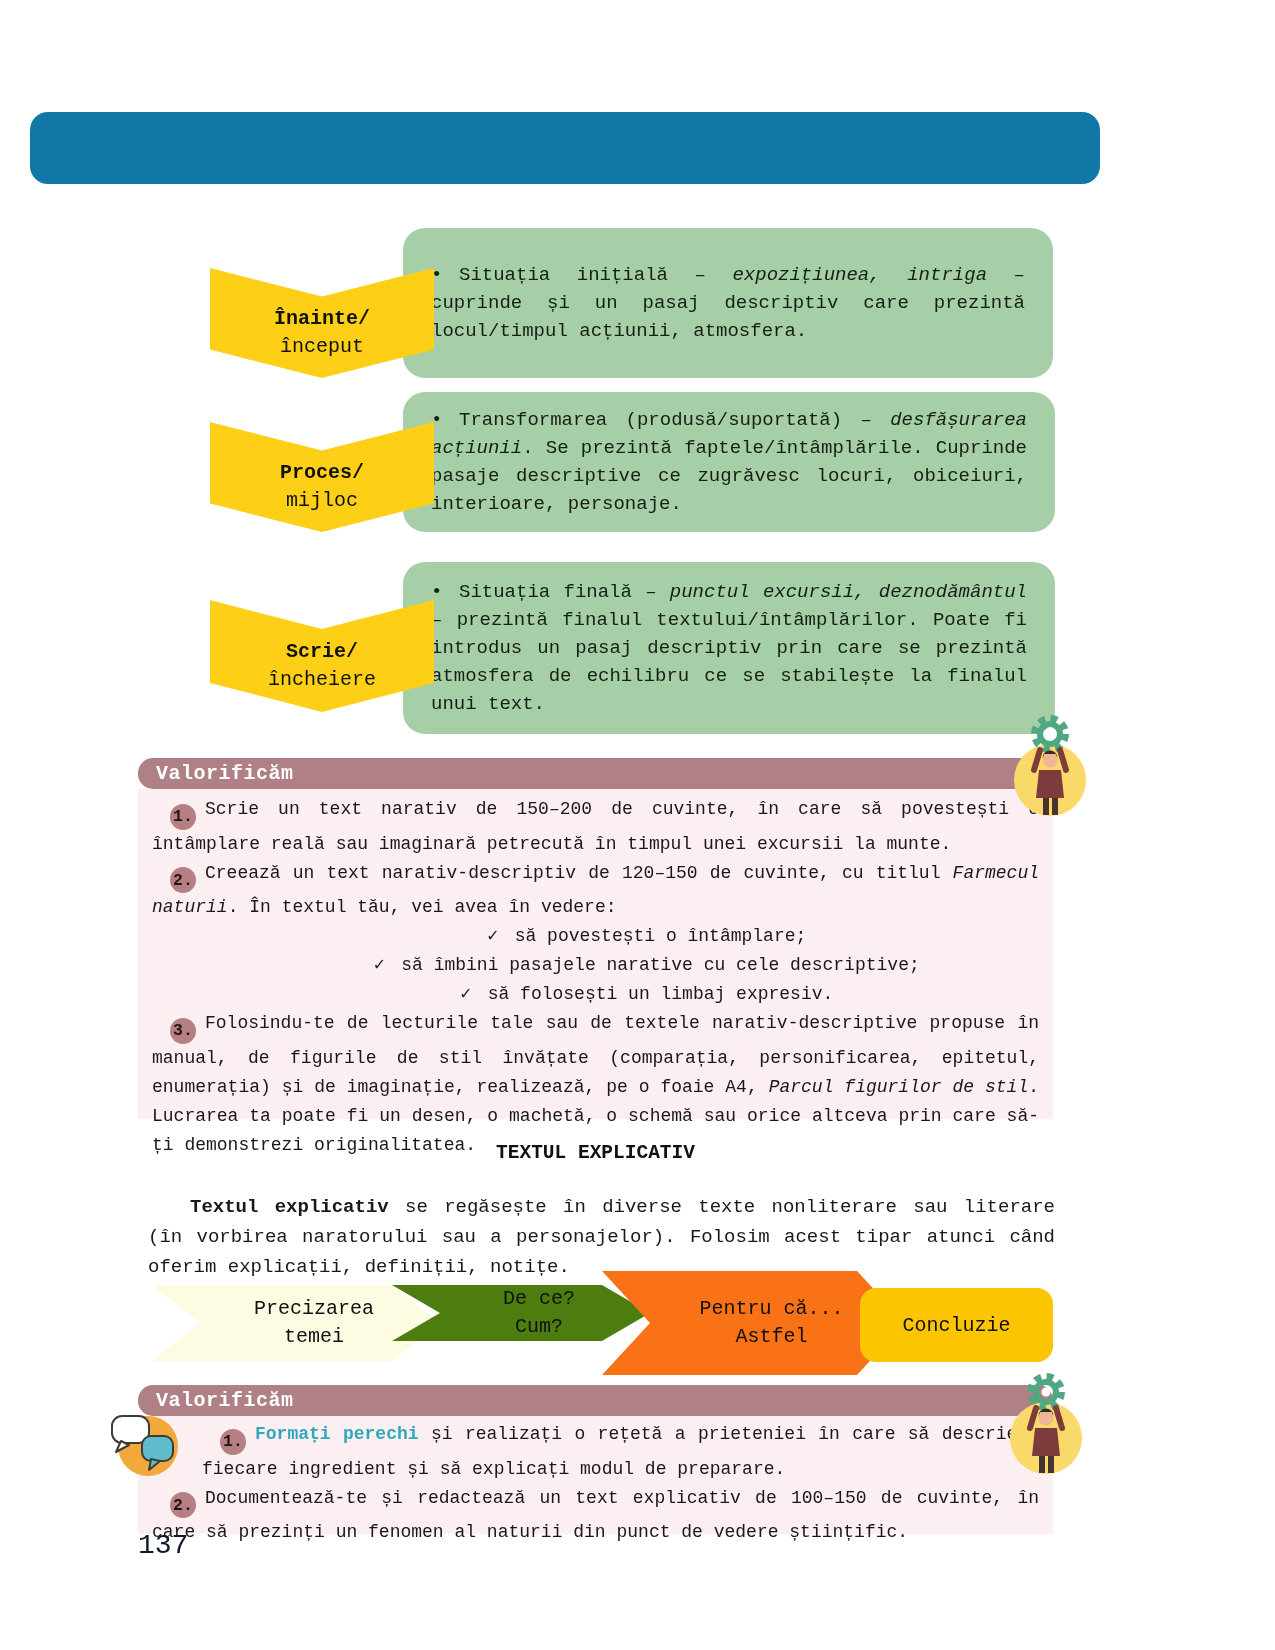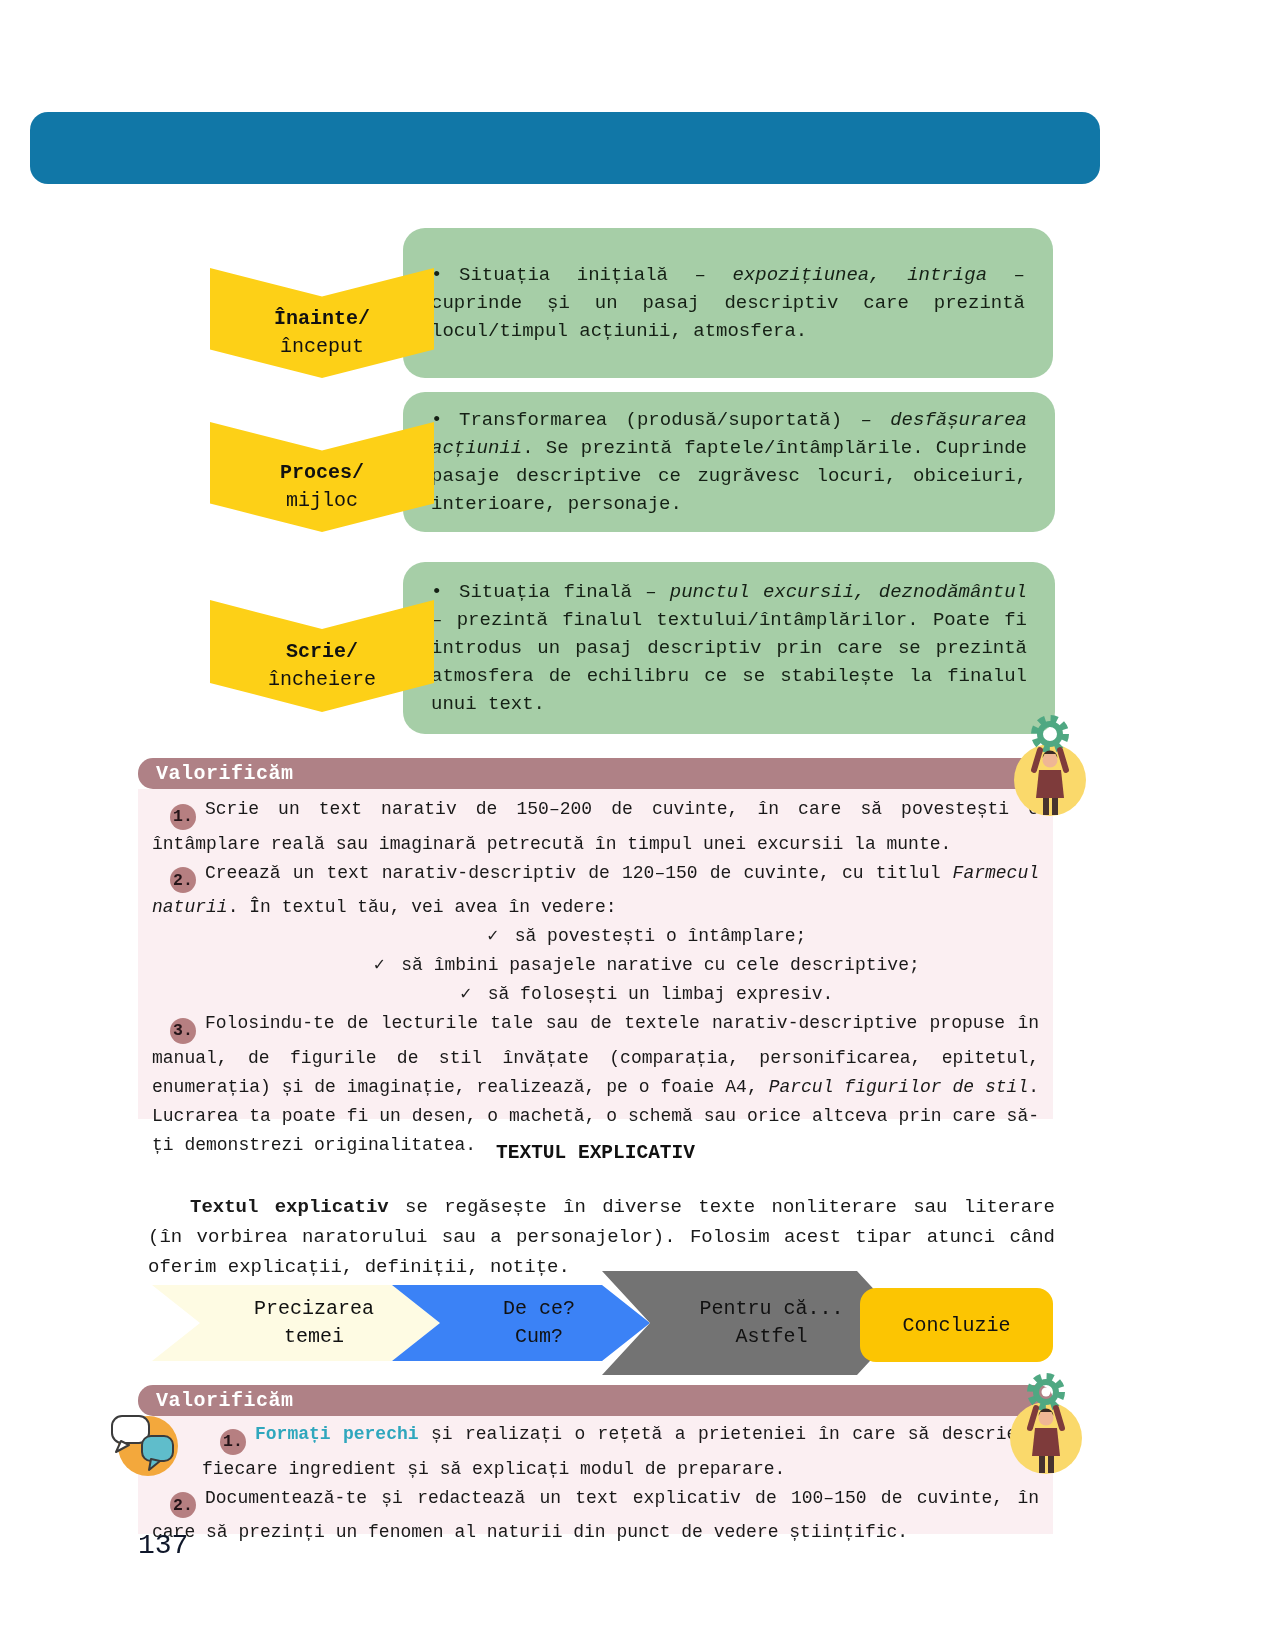--- a/index.html
+++ b/index.html
@@ -54,22 +54,22 @@
   .heading{position:absolute;left:138px;top:1142px;width:915px;text-align:center;
            font-weight:bold;font-size:19.5px;color:#111;}
   .intro{position:absolute;left:148px;top:1192px;width:907px;font-size:19px;line-height:30px;
          text-align:justify;text-indent:42px;color:#191919;}
 
   
   .flow-arrow{position:absolute;clip-path:polygon(0 0,calc(100% - 48px) 0,100% 50%,calc(100% - 48px) 100%,0 100%,48px 50%);
               display:flex;flex-direction:column;align-items:center;justify-content:center;
               padding-left:36px;box-sizing:border-box;font-size:20px;line-height:28px;text-align:center;color:#111;}
   .fa1{left:152px;top:1285px;width:288px;height:76px;background:#FEFBE3;z-index:1;}
-  .fa2{left:392px;top:1285px;width:258px;height:76px;background:#3b82f6;z-index:2;}
-  .fa3{left:602px;top:1271px;width:303px;height:104px;background:#737373;z-index:2;}
+  .fa2{left:392px;top:1285px;width:258px;height:56px;background:#4d7c0f;z-index:2;}
+  .fa3{left:602px;top:1271px;width:303px;height:104px;background:#f97316;z-index:2;}
   .conclusion{position:absolute;left:860px;top:1288px;width:193px;height:74px;background:#FCC502;
               border-radius:16px;display:flex;align-items:center;justify-content:center;
               font-size:20px;color:#111;z-index:3;text-align:right;}
 
   
   .achieve{position:absolute;width:82px;height:114px;z-index:4;}
   .ac1{left:1008px;top:708px;}
   .ac2{left:1004px;top:1366px;}
   .bubbles{position:absolute;left:106px;top:1406px;width:80px;height:76px;z-index:4;}
 

